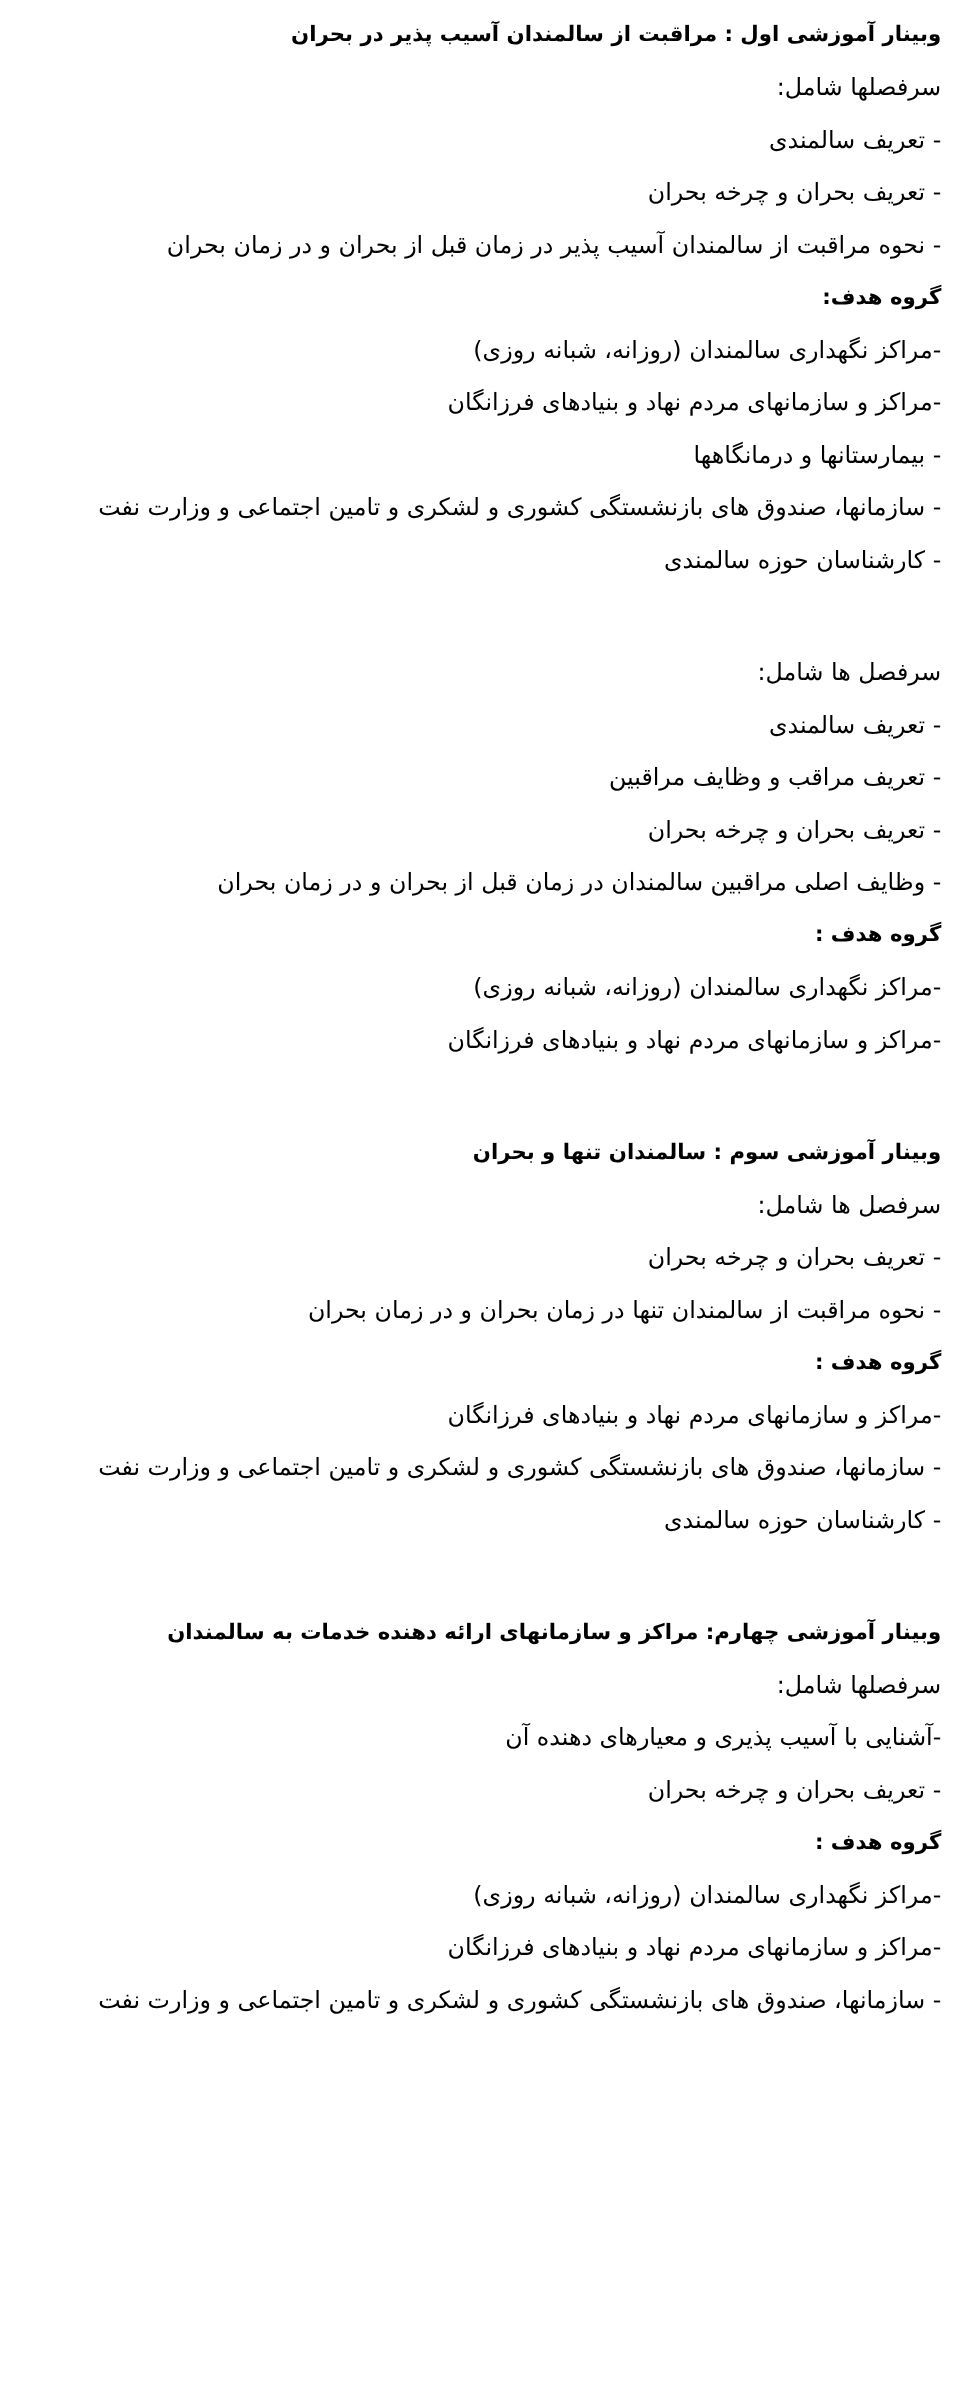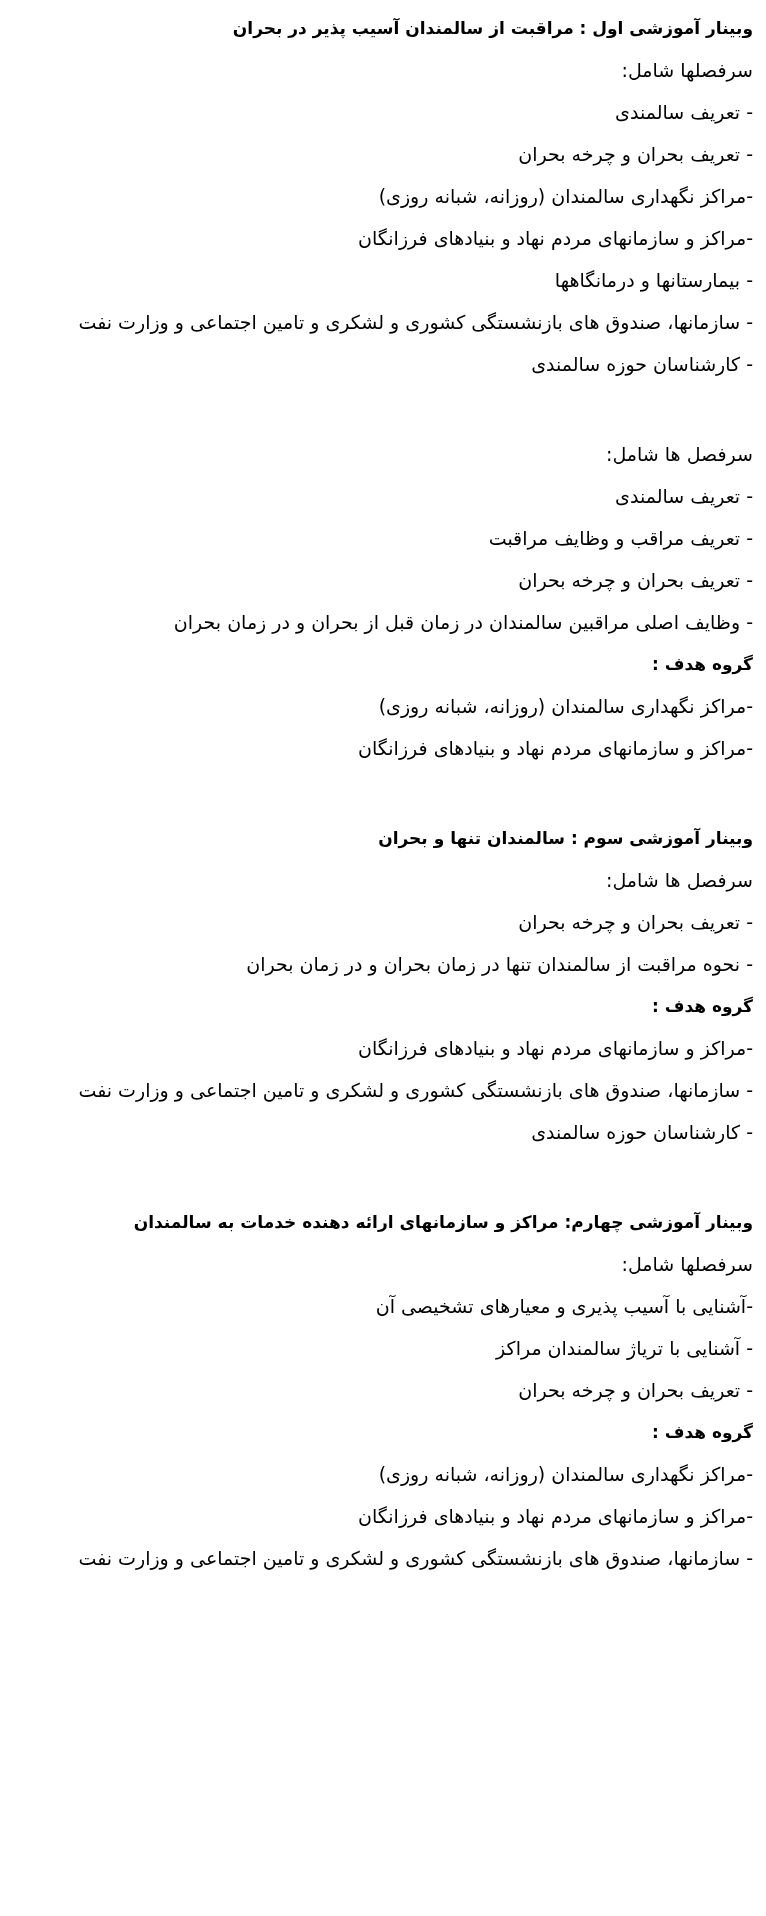--- a/index.html
+++ b/index.html
@@ -44,31 +44,33 @@
 </head>
 <body>
 
 <div class="page">
 
   <div class="section">
     <p class="line bold">وبینار آموزشی اول : مراقبت از سالمندان آسیب پذیر در بحران</p>
     <p class="line">سرفصلها شامل:</p>
     <p class="line">- تعریف سالمندی</p>
     <p class="line">- تعریف بحران و چرخه بحران</p>
+    <p class="line">- نحوه مراقبت از سالمندان آسیب پذیر در زمان قبل از بحران و در زمان بحران</p>
+    <p class="line bold">گروه هدف:</p>
     <p class="line">-مراکز نگهداری سالمندان (روزانه، شبانه روزی)</p>
     <p class="line">-مراکز و سازمانهای مردم نهاد و بنیادهای فرزانگان</p>
     <p class="line">- بیمارستانها و درمانگاهها</p>
     <p class="line">- سازمانها، صندوق های بازنشستگی کشوری و لشکری و تامین اجتماعی و وزارت نفت</p>
     <p class="line">- کارشناسان حوزه سالمندی</p>
   </div>
 
   <div class="section">
     <p class="line">سرفصل ها شامل:</p>
     <p class="line">- تعریف سالمندی</p>
-    <p class="line">- تعریف مراقب و وظایف مراقبت</p>
+    <p class="line">- تعریف مراقب و وظایف مراقبین</p>
     <p class="line">- تعریف بحران و چرخه بحران</p>
     <p class="line">- وظایف اصلی مراقبین سالمندان در زمان قبل از بحران و در زمان بحران</p>
     <p class="line bold">گروه هدف :</p>
     <p class="line">-مراکز نگهداری سالمندان (روزانه، شبانه روزی)</p>
     <p class="line">-مراکز و سازمانهای مردم نهاد و بنیادهای فرزانگان</p>
   </div>
 
   <div class="section">
     <p class="line bold">وبینار آموزشی سوم : سالمندان تنها و بحران</p>
     <p class="line">سرفصل ها شامل:</p>
@@ -76,22 +78,21 @@
     <p class="line">- نحوه مراقبت از سالمندان تنها در زمان بحران و در زمان بحران</p>
     <p class="line bold">گروه هدف :</p>
     <p class="line">-مراکز و سازمانهای مردم نهاد و بنیادهای فرزانگان</p>
     <p class="line">- سازمانها، صندوق های بازنشستگی کشوری و لشکری و تامین اجتماعی و وزارت نفت</p>
     <p class="line">- کارشناسان حوزه سالمندی</p>
   </div>
 
   <div class="section">
     <p class="line bold">وبینار آموزشی چهارم: مراکز و سازمانهای ارائه دهنده خدمات به سالمندان</p>
     <p class="line">سرفصلها شامل:</p>
-    <p class="line">-آشنایی با آسیب پذیری و معیارهای تشخیصی آن</p>
-    <p class="line">- آشنایی با تریاژ سالمندان مراکز</p>
+    <p class="line">-آشنایی با آسیب پذیری و معیارهای دهنده آن</p>
     <p class="line">- تعریف بحران و چرخه بحران</p>
     <p class="line bold">گروه هدف :</p>
     <p class="line">-مراکز نگهداری سالمندان (روزانه، شبانه روزی)</p>
     <p class="line">-مراکز و سازمانهای مردم نهاد و بنیادهای فرزانگان</p>
     <p class="line">- سازمانها، صندوق های بازنشستگی کشوری و لشکری و تامین اجتماعی و وزارت نفت</p>
   </div>
 
 </div>
 
 </body></html>

